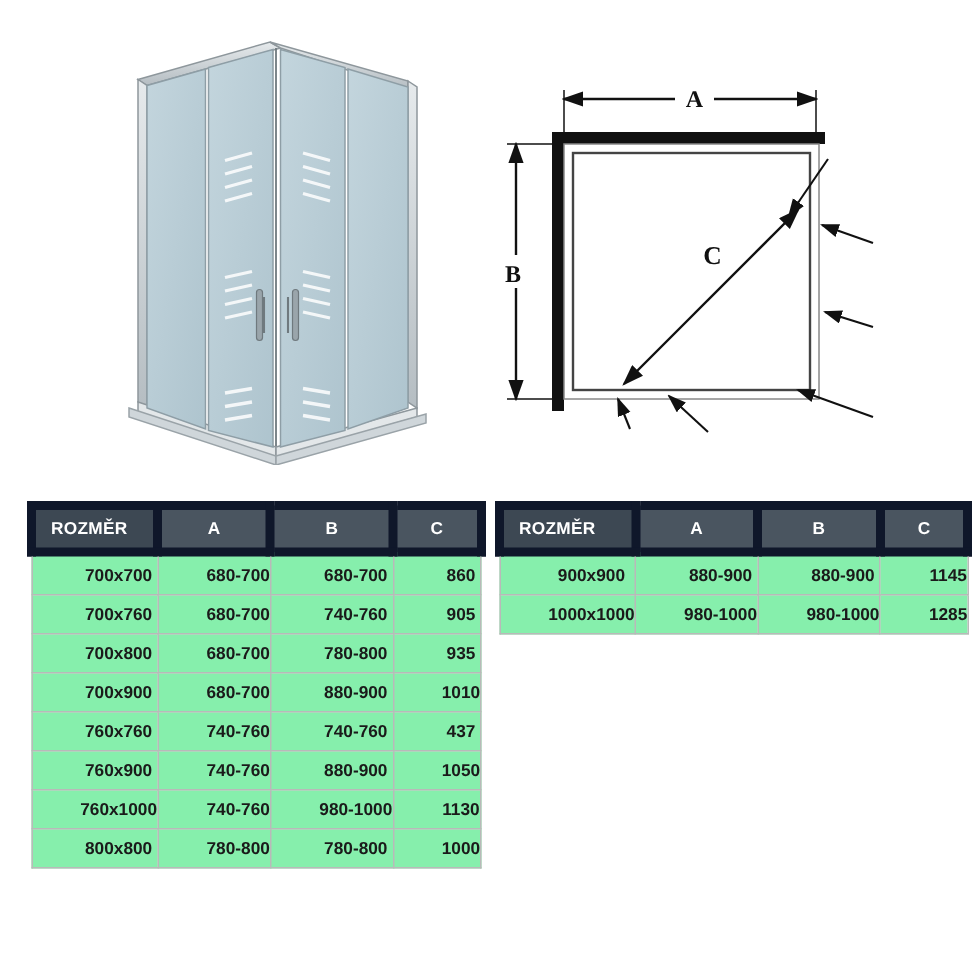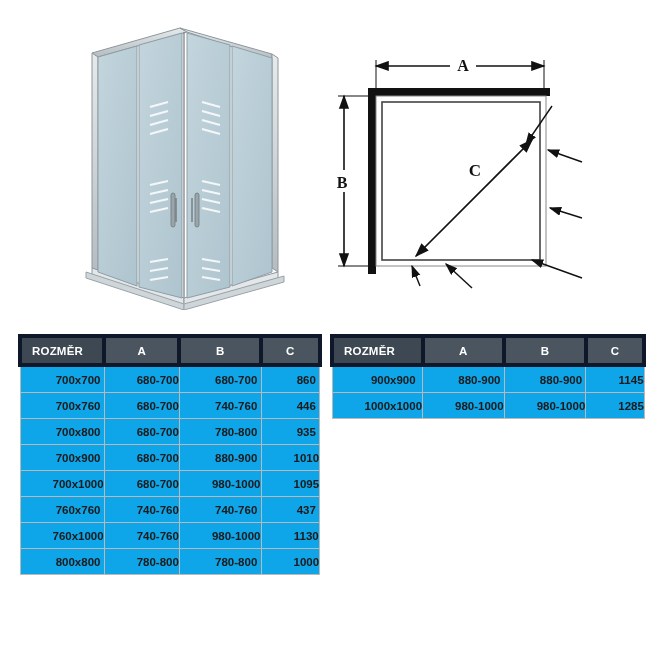--- a/index.html
+++ b/index.html
@@ -59,31 +59,31 @@
     border: 1px solid #b9b9b9;
     text-align: center;
     height: 25px;
     padding: 0;
     font-weight: bold;
     white-space: nowrap;
   }
   table.size-table thead th {
     background: #4a5560;
     color: #ffffff;
-    border: 4px solid #0f172a;
+    border: 6px solid #0f172a;
     font-size: 11.5px;
     letter-spacing: .2px;
   }
   table.size-table thead th.hdr-label {
     background: #3d4853;
     text-align: left;
     padding-left: 10px;
   }
   table.size-table tbody td {
-    background: #0ea5e9;
+    background: #86efac;
     color: #1a1a1a;
     padding-left: 32px;
   }
   table.size-table tbody td.col-size {
     font-weight: bold;
   }
   
   .size-table col.c1 { width: 33%; }
   .size-table col.c2 { width: 22.5%; }
   .size-table col.c3 { width: 25.5%; }
@@ -250,45 +250,45 @@
       <tr>
         <td class="col-size">700x700</td>
         <td>680-700</td>
         <td>680-700</td>
         <td>860</td>
       </tr>
       <tr>
         <td class="col-size">700x760</td>
         <td>680-700</td>
         <td>740-760</td>
-        <td>446</td>
+        <td>905</td>
       </tr>
       <tr>
         <td class="col-size">700x800</td>
         <td>680-700</td>
         <td>780-800</td>
         <td>935</td>
       </tr>
       <tr>
         <td class="col-size">700x900</td>
         <td>680-700</td>
         <td>880-900</td>
         <td>1010</td>
       </tr>
       <tr>
-        <td class="col-size">700x1000</td>
-        <td>680-700</td>
-        <td>980-1000</td>
-        <td>1095</td>
-      </tr>
-      <tr>
         <td class="col-size">760x760</td>
         <td>740-760</td>
         <td>740-760</td>
         <td>437</td>
+      </tr>
+      <tr>
+        <td class="col-size">760x900</td>
+        <td>740-760</td>
+        <td>880-900</td>
+        <td>1050</td>
       </tr>
       <tr>
         <td class="col-size">760x1000</td>
         <td>740-760</td>
         <td>980-1000</td>
         <td>1130</td>
       </tr>
       <tr>
         <td class="col-size">800x800</td>
         <td>780-800</td>

